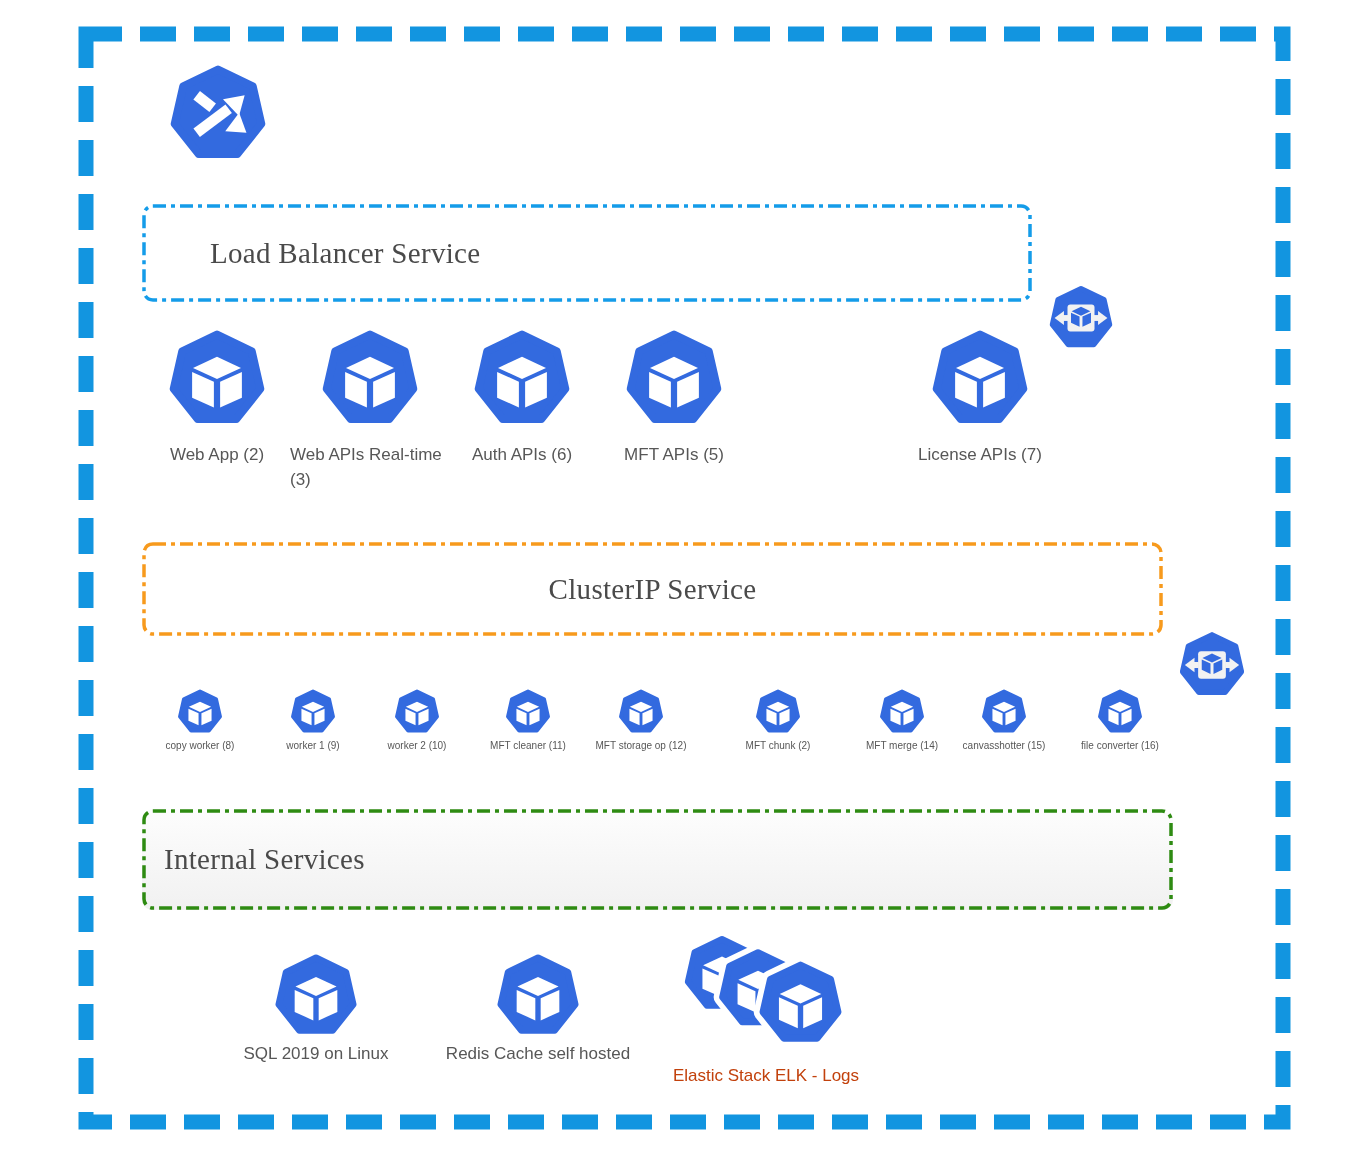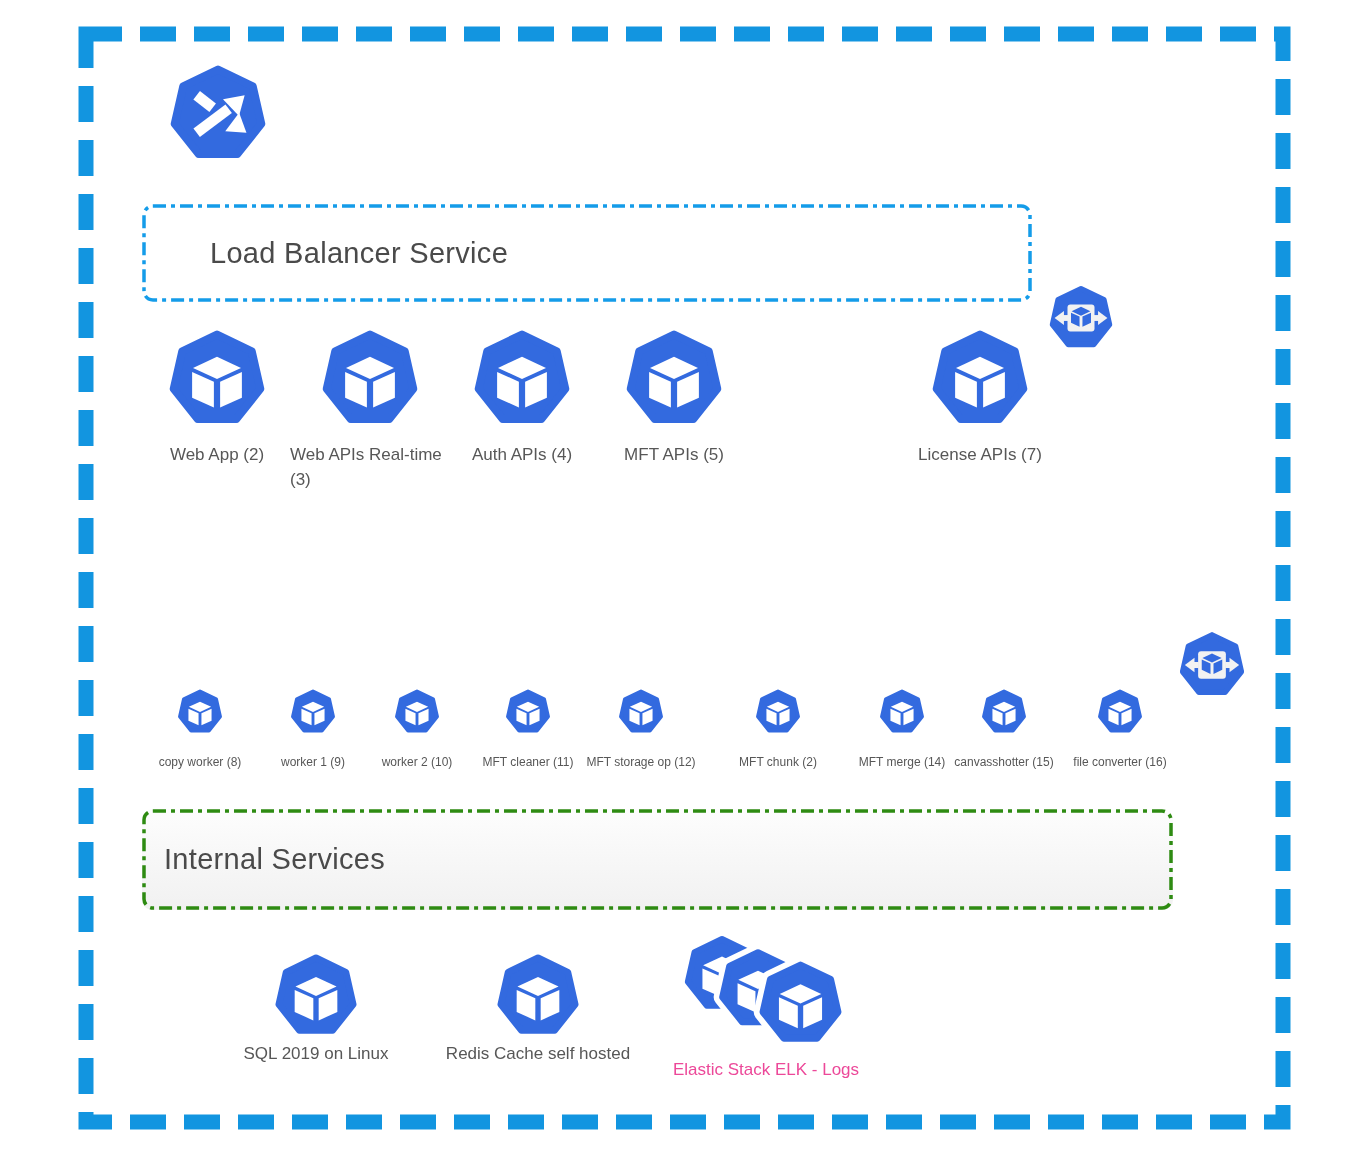--- a/index.html
+++ b/index.html
@@ -4,43 +4,43 @@
 <style>
   html,body{margin:0;padding:0;background:#ffffff;}
   .canvas{
     position:relative;width:1355px;height:1159px;background:#ffffff;
     font-family:"Liberation Sans",sans-serif;overflow:hidden;
   }
   svg.fill{position:absolute;inset:0;width:100%;height:100%;}
   .service-box{position:absolute;display:flex;align-items:center;}
   .box-title{
     position:relative;font-size:29px;font-weight:300;color:#4a4a4a;
-    letter-spacing:.3px;white-space:nowrap;
+    letter-spacing:.3px;white-space:nowrap;font-family:Liberation Serif, serif;
   }
   .box-lb    {left:142px;top:204px;width:890px;height:98px;}
   .box-cip   {left:142px;top:542px;width:1021px;height:94px;justify-content:center;}
   .box-int   {left:142px;top:809px;width:1031px;height:101px;
               background:linear-gradient(180deg,#fdfdfd 0%,#f1f1f1 100%);border-radius:10px;}
   .box-lb .box-title{margin-left:68px;}
   .box-int .box-title{margin-left:22px;}
   .pod-item{position:absolute;display:flex;flex-direction:column;align-items:center;text-align:left;}
   .pod-label{color:#575757;}
   .pod-item.lg{width:160px;top:323px;}
   .pod-item.lg .pod-icon{width:112px;height:112px;}
   .pod-item.lg .pod-label{font-size:17px;line-height:1.45;margin-top:8px;}
   .pod-item.sm{width:130px;top:686px;}
   .pod-item.sm .pod-icon{width:52px;height:52px;}
-  .pod-item.sm .pod-label{font-size:12px;margin-top:17px;white-space:nowrap;}
+  .pod-item.sm .pod-label{font-size:10px;margin-top:2px;white-space:nowrap;}
   .pod-item.bt{width:190px;top:948px;}
   .pod-item.bt .pod-icon{width:96px;height:96px;}
   .pod-item.bt .pod-label{font-size:17px;white-space:nowrap;}
   .stack-item{position:absolute;left:660px;top:922px;width:212px;display:flex;flex-direction:column;align-items:center;}
   .stack{position:relative;width:212px;height:132px;}
   .stack svg{position:absolute;}
-  .stack-item .pod-label{font-size:17px;margin-top:6px;white-space:nowrap;color:#ec4899;}
+  .stack-item .pod-label{font-size:17px;margin-top:12px;white-space:nowrap;color:#c2410c;}
   .svc-icon{position:absolute;}
   .logo-icon{position:absolute;left:162px;top:58px;width:112px;height:112px;}
   .defs{position:absolute;width:0;height:0;overflow:hidden;}
 </style>
 </head>
 <body>
 
 <svg class="defs" aria-hidden="true">
   <defs>
     <symbol id="hept-halo" viewBox="-13 -13 126 126">
@@ -113,35 +113,41 @@
   <div class="pod-item lg" style="left:290px">
     <svg class="pod-icon">
         <use href="#pod"></use>
       </svg>
     <span class="pod-label">Web APIs Real-time (3)</span>
   </div>
   <div class="pod-item lg" style="left:442px">
     <svg class="pod-icon">
         <use href="#pod"></use>
       </svg>
-    <span class="pod-label">Auth APIs (4)</span>
+    <span class="pod-label">Auth APIs (6)</span>
   </div>
   <div class="pod-item lg" style="left:594px">
     <svg class="pod-icon">
         <use href="#pod"></use>
       </svg>
     <span class="pod-label">MFT APIs (5)</span>
   </div>
   <div class="pod-item lg" style="left:900px">
     <svg class="pod-icon">
         <use href="#pod"></use>
       </svg>
     <span class="pod-label">License APIs (7)</span>
   </div>
 
+  <div class="service-box box-cip">
+    <svg class="fill">
+      <rect x="2" y="2" width="1017" height="90" rx="9" fill="none" stroke="#F79A1D" stroke-width="3.5" stroke-dasharray="13 5 4 5"></rect>
+    </svg>
+    <span class="box-title">ClusterIP Service</span>
+  </div>
 
   <svg class="svc-icon" style="left:1174px;top:627px;width:76px;height:76px">
       <use href="#svc"></use>
     </svg>
 
   <div class="pod-item sm" style="left:135px">
     <svg class="pod-icon">
         <use href="#pod"></use>
       </svg>
     <span class="pod-label">copy worker (8)</span>

